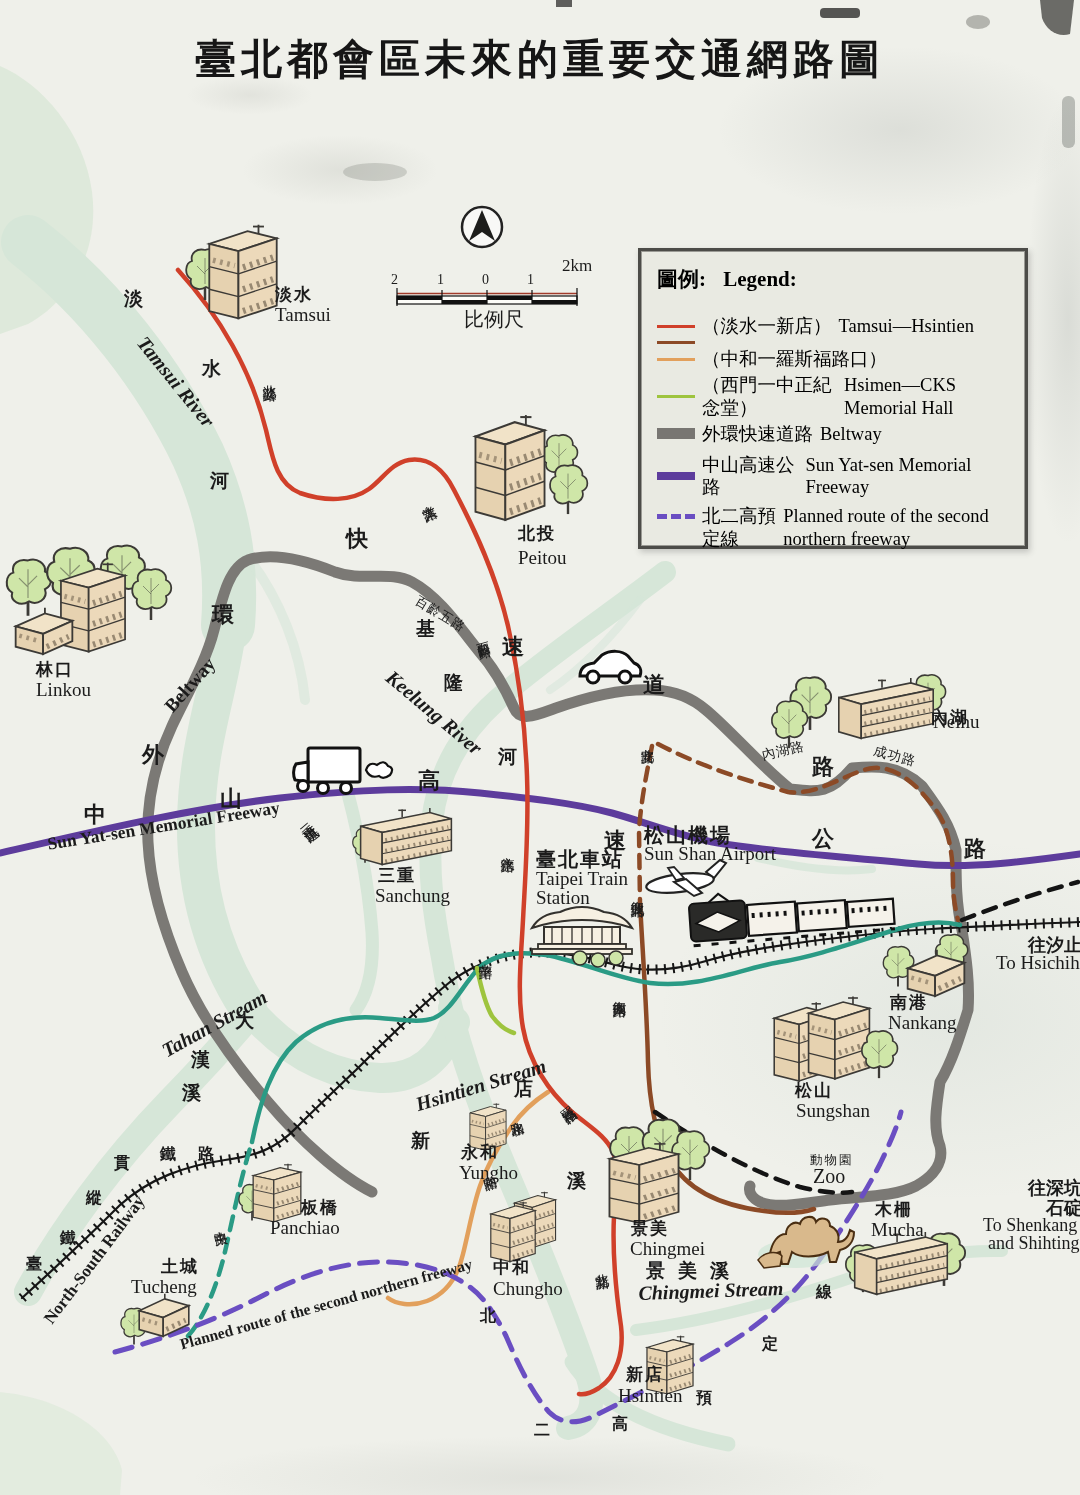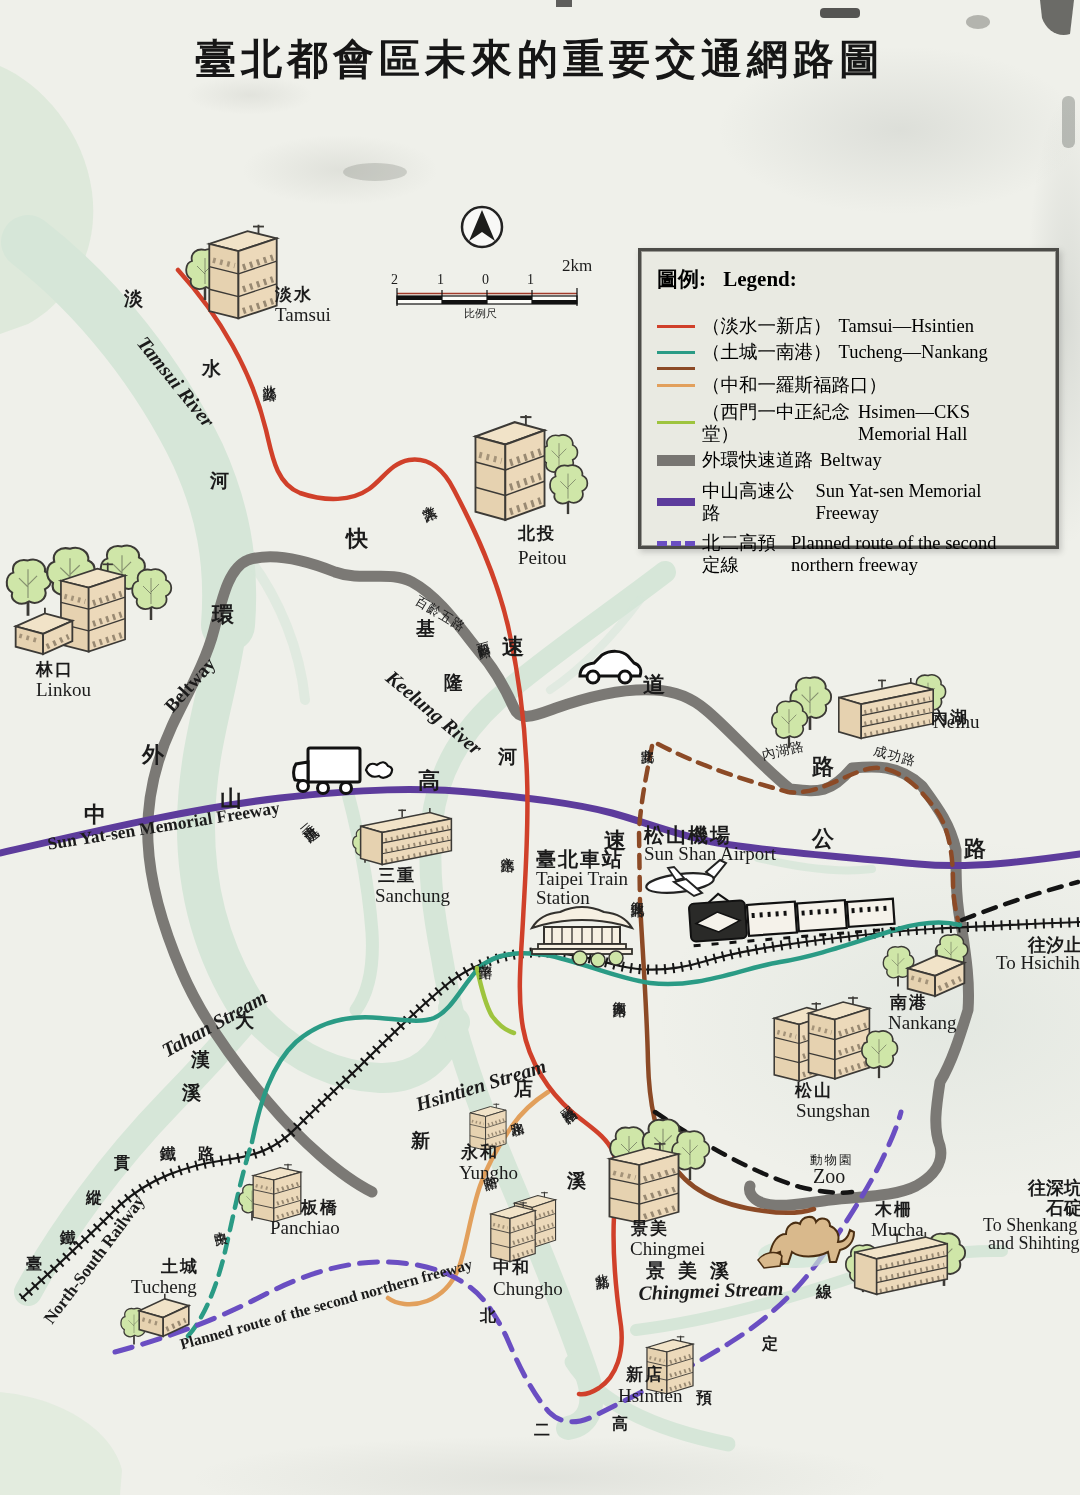--- a/index.html
+++ b/index.html
@@ -19,21 +19,21 @@
   .en-city{font-size:19px;font-weight:400;}
   .road{font-size:14px;letter-spacing:1px;}
   .vert{writing-mode:vertical-rl;text-orientation:upright;}
   .rchar{font-weight:700;}
   .river-en{font-weight:700;font-style:italic;font-size:20px;}
   .river-zh{font-size:19px;font-weight:600;}
   .route-en{font-weight:700;}
   .hdr{position:absolute;left:0;right:0;top:32px;text-align:center;}
   .hdr .t-zh{font-size:41px;font-weight:700;letter-spacing:5px;color:#161616;}
   .hdr .t-en{font-size:26px;margin-top:6px;color:#2c2c2c;}
-  #legend{position:absolute;left:638px;top:248px;width:421px;height:301px;background:#e9eae2;
+  #legend{position:absolute;left:638px;top:248px;width:390px;height:301px;background:#e9eae2;
     border:3px solid #4c4c48;box-shadow:inset 0 0 0 1px #9a9a94, 2px 3px 6px rgba(60,60,60,.25);
     padding:14px 16px;box-sizing:border-box;}
   .lg-title{font-size:21px;font-weight:700;margin-bottom:22px;}
   .lg-title .en{margin-left:12px;}
   .lg-row{display:flex;align-items:center;margin-bottom:4px;font-size:18.5px;line-height:1.2;}
   .lg-row.top{align-items:flex-start;}
   .sw{flex:0 0 38px;margin-right:7px;height:0;}
   .sw-thin{border-top:3.5px solid;}
   .sw-belt{border-top:11px solid #787672;}
   .sw-fw{border-top:8px solid #5d3c9c;}
@@ -277,21 +277,21 @@
 
   <div class="hdr">
     <div class="t-zh">臺北都會區未來的重要交通網路圖</div>
   </div>
 
   <div class="lbl" style="left:391px;top:272px;font-size:14px">2</div>
   <div class="lbl" style="left:437px;top:272px;font-size:14px">1</div>
   <div class="lbl" style="left:482px;top:272px;font-size:14px">0</div>
   <div class="lbl" style="left:527px;top:272px;font-size:14px">1</div>
   <div class="lbl" style="left:562px;top:256px;font-size:17px">2km</div>
-  <div class="lbl" style="left:464px;top:306px;font-size:11px">比例尺</div>
+  <div class="lbl" style="left:464px;top:306px;font-size:20px">比例尺</div>
 
   <div class="lbl zh-city" style="left:275px;top:283px">淡水</div>
   <div class="lbl en-city" style="left:275px;top:304px">Tamsui</div>
   <div class="lbl zh-city" style="left:518px;top:522px">北投</div>
   <div class="lbl en-city" style="left:518px;top:547px">Peitou</div>
   <div class="lbl zh-city" style="left:36px;top:658px">林口</div>
   <div class="lbl en-city" style="left:36px;top:679px">Linkou</div>
   <div class="lbl zh-city" style="left:378px;top:864px">三重</div>
   <div class="lbl en-city" style="left:375px;top:885px">Sanchung</div>
   <div class="lbl zh-city" style="left:536px;top:846px;font-size:20px">臺北車站</div>
@@ -407,25 +407,20 @@
     <div class="lg-title">
       <span>圖例:</span>
       <span class="en">Legend:</span>
     </div>
     <div class="lg-row">
       <span class="sw sw-thin" style="border-color:#d0402a"></span>
       <span class="lg-zh">（淡水一新店）</span>
       <span class="lg-en">Tamsui—Hsintien</span>
     </div>
     <div class="lg-row">
-      <span class="sw sw-thin" style="border-color:#2a9b85"></span>
-      <span class="lg-zh">（土城一南港）</span>
-      <span class="lg-en">Tucheng—Nankang</span>
-    </div>
-    <div class="lg-row">
       <span class="sw sw-thin" style="border-color:#8c4a26"></span>
     </div>
     <div class="lg-row">
       <span class="sw sw-thin" style="border-color:#e2a05c"></span>
       <span class="lg-zh">（中和一羅斯福路口）</span>
     </div>
     <div class="lg-row">
       <span class="sw sw-thin" style="border-color:#9ec43e"></span>
       <span class="lg-zh">（西門一中正紀念堂）</span>
       <span class="lg-en">Hsimen—CKS Memorial Hall</span>

